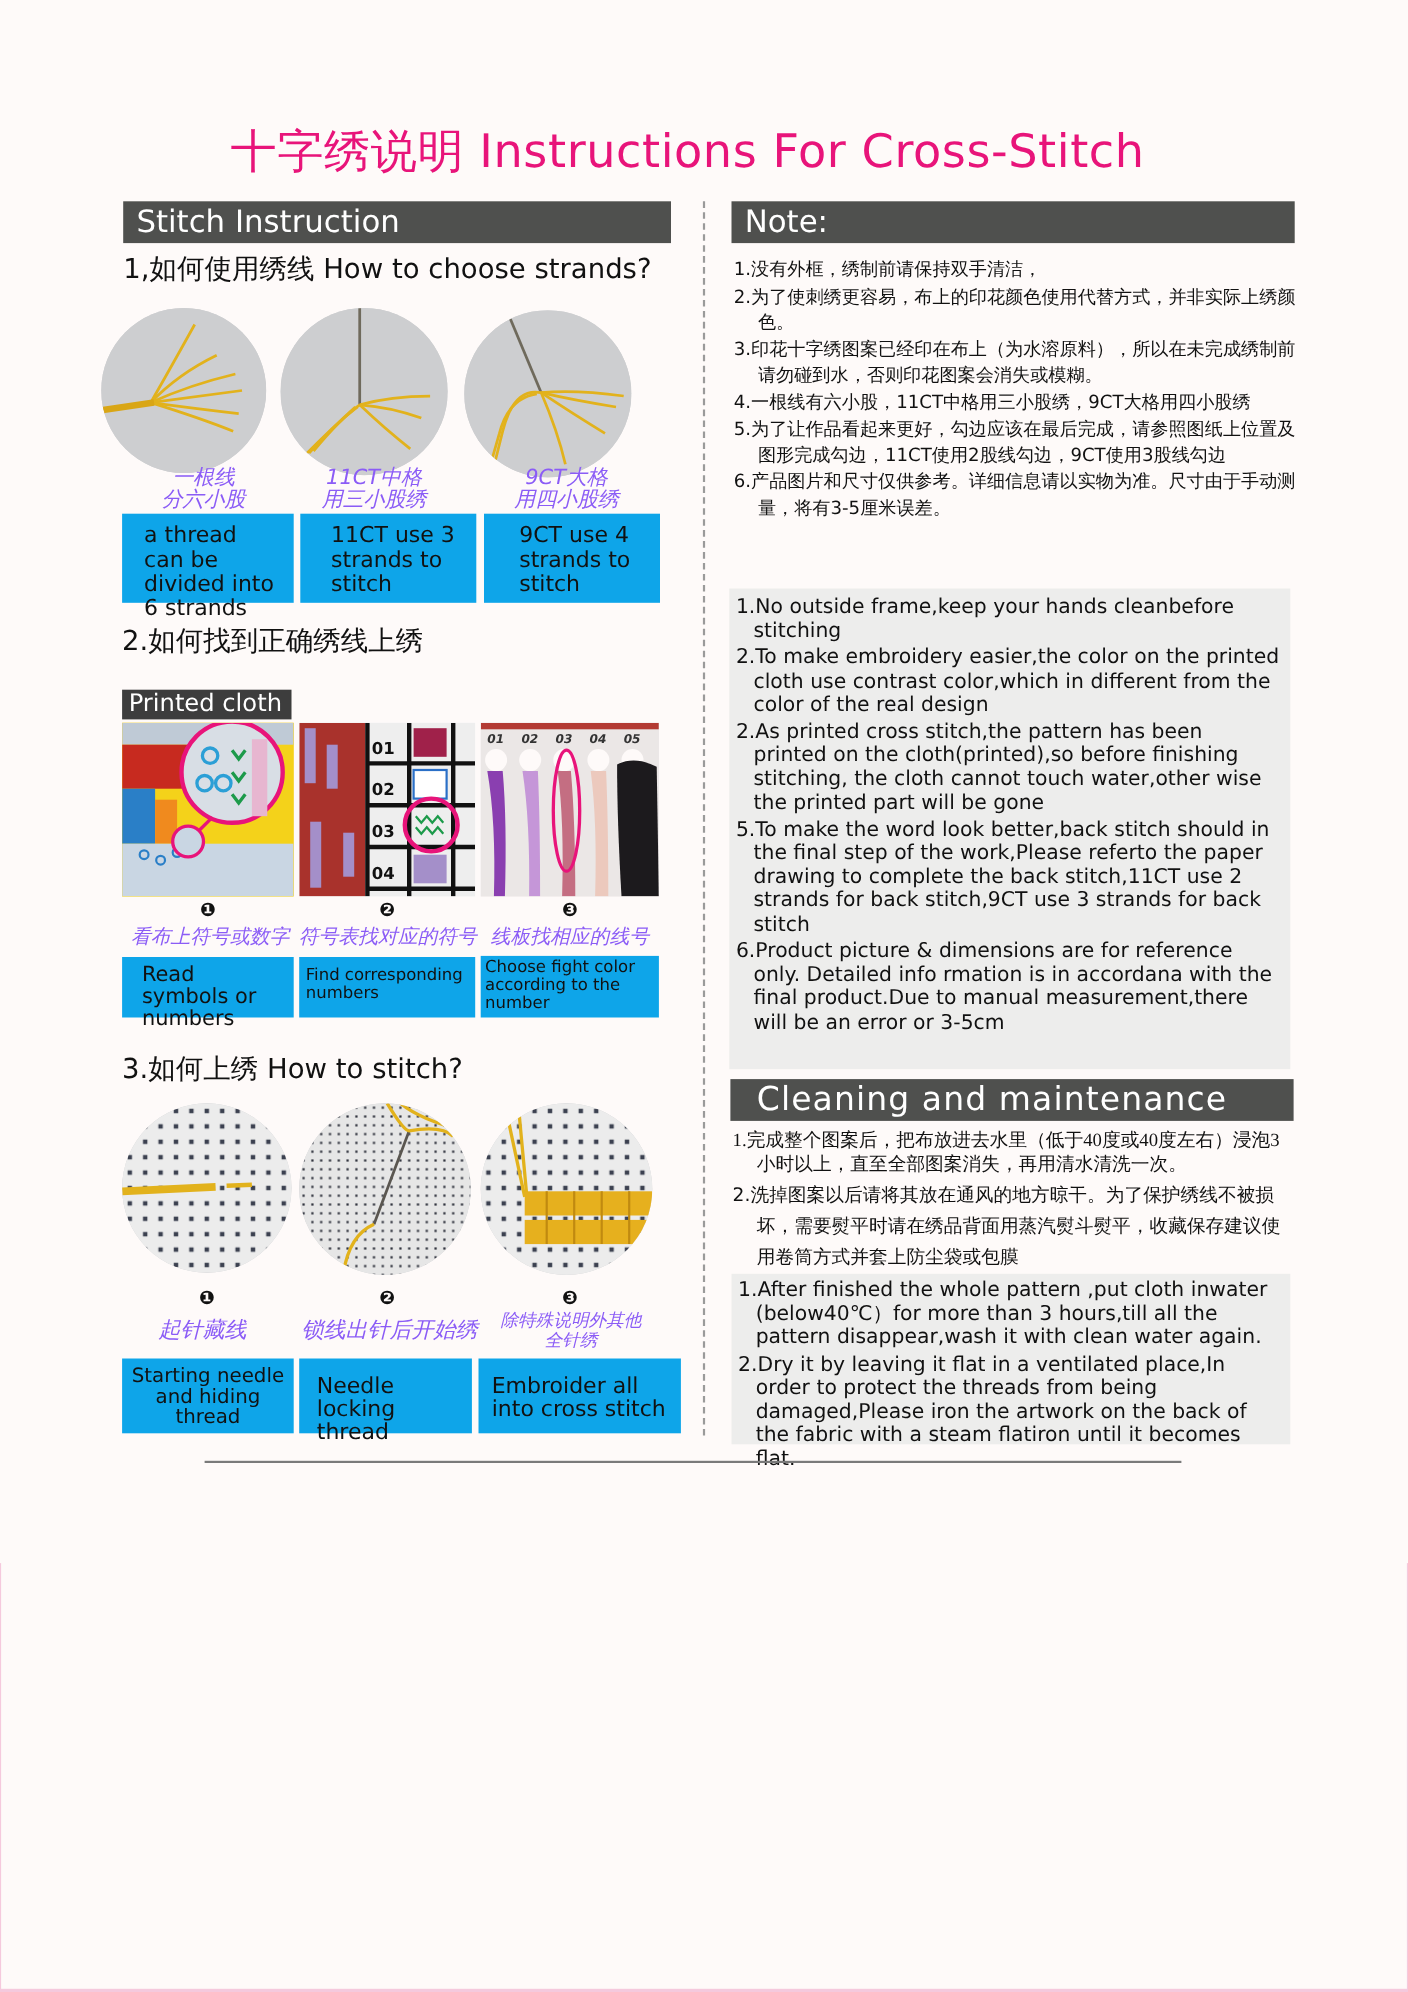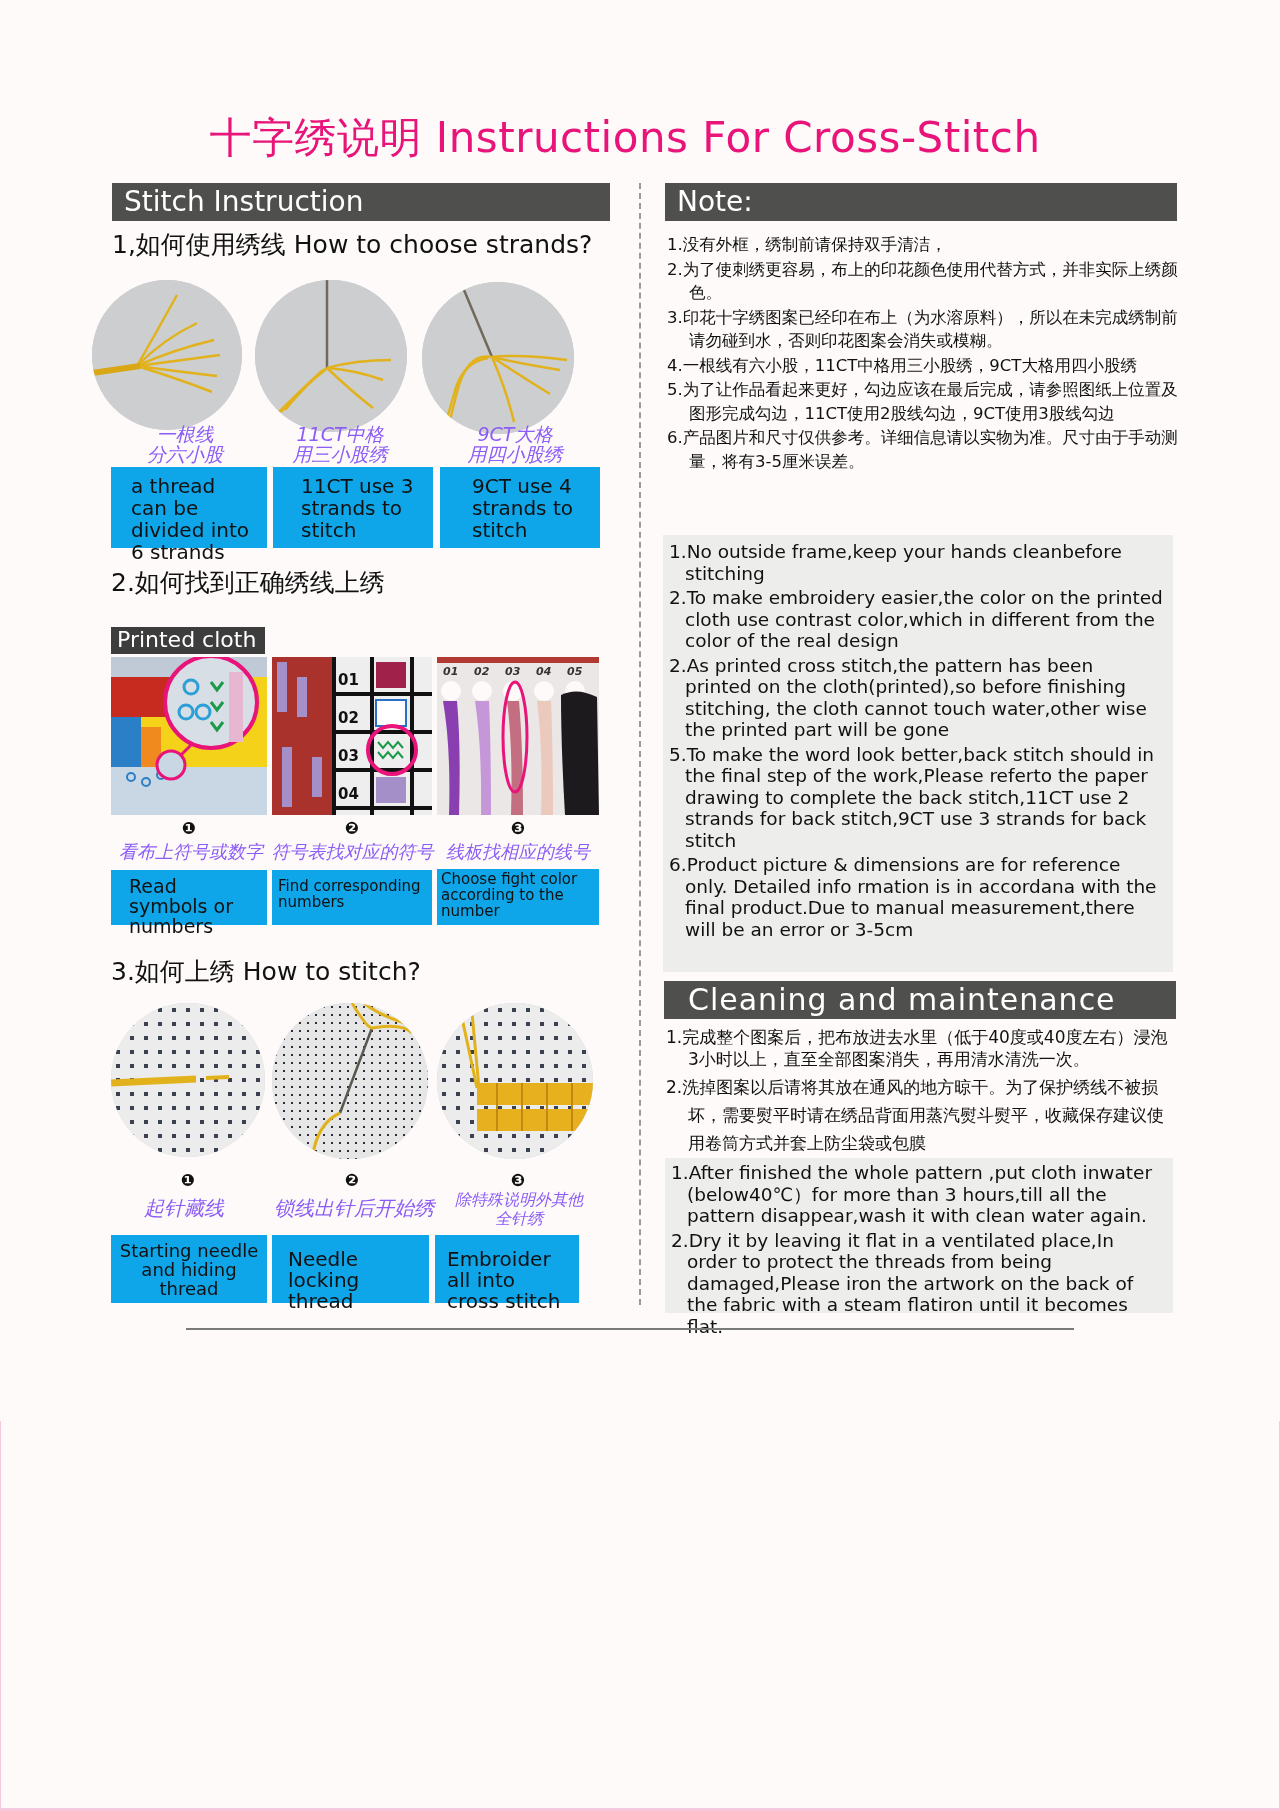--- a/index.html
+++ b/index.html
@@ -260,21 +260,21 @@
 <div class="abs num" style="left:111px; top:1170px; width:154px;">❶</div>
 <div class="abs num" style="left:272px; top:1170px; width:160px;">❷</div>
 <div class="abs num" style="left:437px; top:1170px; width:162px;">❸</div>
 
 <div class="abs cap" style="left:111px; top:1198px; width:146px; font-size:20px;">起针藏线</div>
 <div class="abs cap" style="left:272px; top:1198px; width:164px; font-size:20px;">锁线出针后开始绣</div>
 <div class="abs cap" style="left:455px; top:1190px; width:128px; font-size:16px; line-height:19px;">除特殊说明外其他全针绣</div>
 
 <div class="box" style="left:111px; top:1235px; width:156px; height:68px; font-size:18px; line-height:19px; text-align:center; padding:6px 4px;">Starting needle and hiding thread</div>
 <div class="box" style="left:272px; top:1235px; width:157px; height:68px; font-size:20px; line-height:21px; padding:14px 10px 4px 16px;">Needle locking thread</div>
-<div class="box" style="left:435px; top:1235px; width:144px; height:68px; font-size:20px; line-height:21px; padding:14px 6px 4px 12px;">Embroider all into cross stitch</div>
+<div class="box" style="left:435px; top:1235px; width:184px; height:68px; font-size:20px; line-height:21px; padding:14px 6px 4px 12px;">Embroider all into cross stitch</div>
 
 <div class="abs divider-v"></div>
 
 <div class="abs bar" style="left:665px; top:183px; width:512px; height:38px;">Note:</div>
 
 <div class="abs note-cn" style="left:667px; top:233px; width:512px;">
   <div class="item">1.没有外框，绣制前请保持双手清洁，</div>
   <div class="item">2.为了使刺绣更容易，布上的印花颜色使用代替方式，并非实际上绣颜色。</div>
   <div class="item">3.印花十字绣图案已经印在布上（为水溶原料），所以在未完成绣制前请勿碰到水，否则印花图案会消失或模糊。</div>
   <div class="item">4.一根线有六小股，11CT中格用三小股绣，9CT大格用四小股绣</div>
@@ -286,21 +286,21 @@
   <div class="item">1.No outside frame,keep your hands cleanbefore stitching</div>
   <div class="item">2.To make embroidery easier,the color on the printed cloth use contrast color,which in different from the color of the real design</div>
   <div class="item">2.As printed cross stitch,the pattern has been printed on the cloth(printed),so before finishing stitching, the cloth cannot touch water,other wise the printed part will be gone</div>
   <div class="item">5.To make the word look better,back stitch should in the final step of the work,Please referto the paper drawing to complete the back stitch,11CT use 2 strands for back stitch,9CT use 3 strands for back stitch</div>
   <div class="item">6.Product picture &amp; dimensions are for reference only. Detailed info rmation is in accordana with the final product.Due to manual measurement,there will be an error or 3-5cm</div>
 </div>
 
 <div class="abs bar" style="left:664px; top:981px; width:512px; height:38px; padding-left:24px; font-size:30px; letter-spacing:1px;">Cleaning and maintenance</div>
 
 <div class="abs note-cn" style="left:666px; top:1026px; width:512px; font-size:17px; line-height:22px;">
-  <div class="item" style="margin-bottom:3px;">1.完成整个图案后，把布放进去水里（低于40度或40度左右）浸泡3小时以上，直至全部图案消失，再用清水清洗一次。</div>
+  <div class="item" style="margin-bottom:3px;font-family:Liberation Serif, serif;">1.完成整个图案后，把布放进去水里（低于40度或40度左右）浸泡3小时以上，直至全部图案消失，再用清水清洗一次。</div>
   <div class="item" style="line-height:28px;">2.洗掉图案以后请将其放在通风的地方晾干。为了保护绣线不被损坏，需要熨平时请在绣品背面用蒸汽熨斗熨平，收藏保存建议使用卷筒方式并套上防尘袋或包膜</div>
 </div>
 
 <div class="abs note-en" style="left:665px; top:1158px; width:508px; height:155px; padding-top:4px;">
   <div class="item">1.After finished the whole pattern ,put cloth inwater (below40℃）for more than 3 hours,till all the pattern disappear,wash it with clean water again.</div>
   <div class="item">2.Dry it by leaving it flat in a ventilated place,In order to protect the threads from being damaged,Please iron the artwork on the back of the fabric with a steam flatiron until it becomes flat.</div>
 </div>
 
 <div class="abs hr"></div>
 

